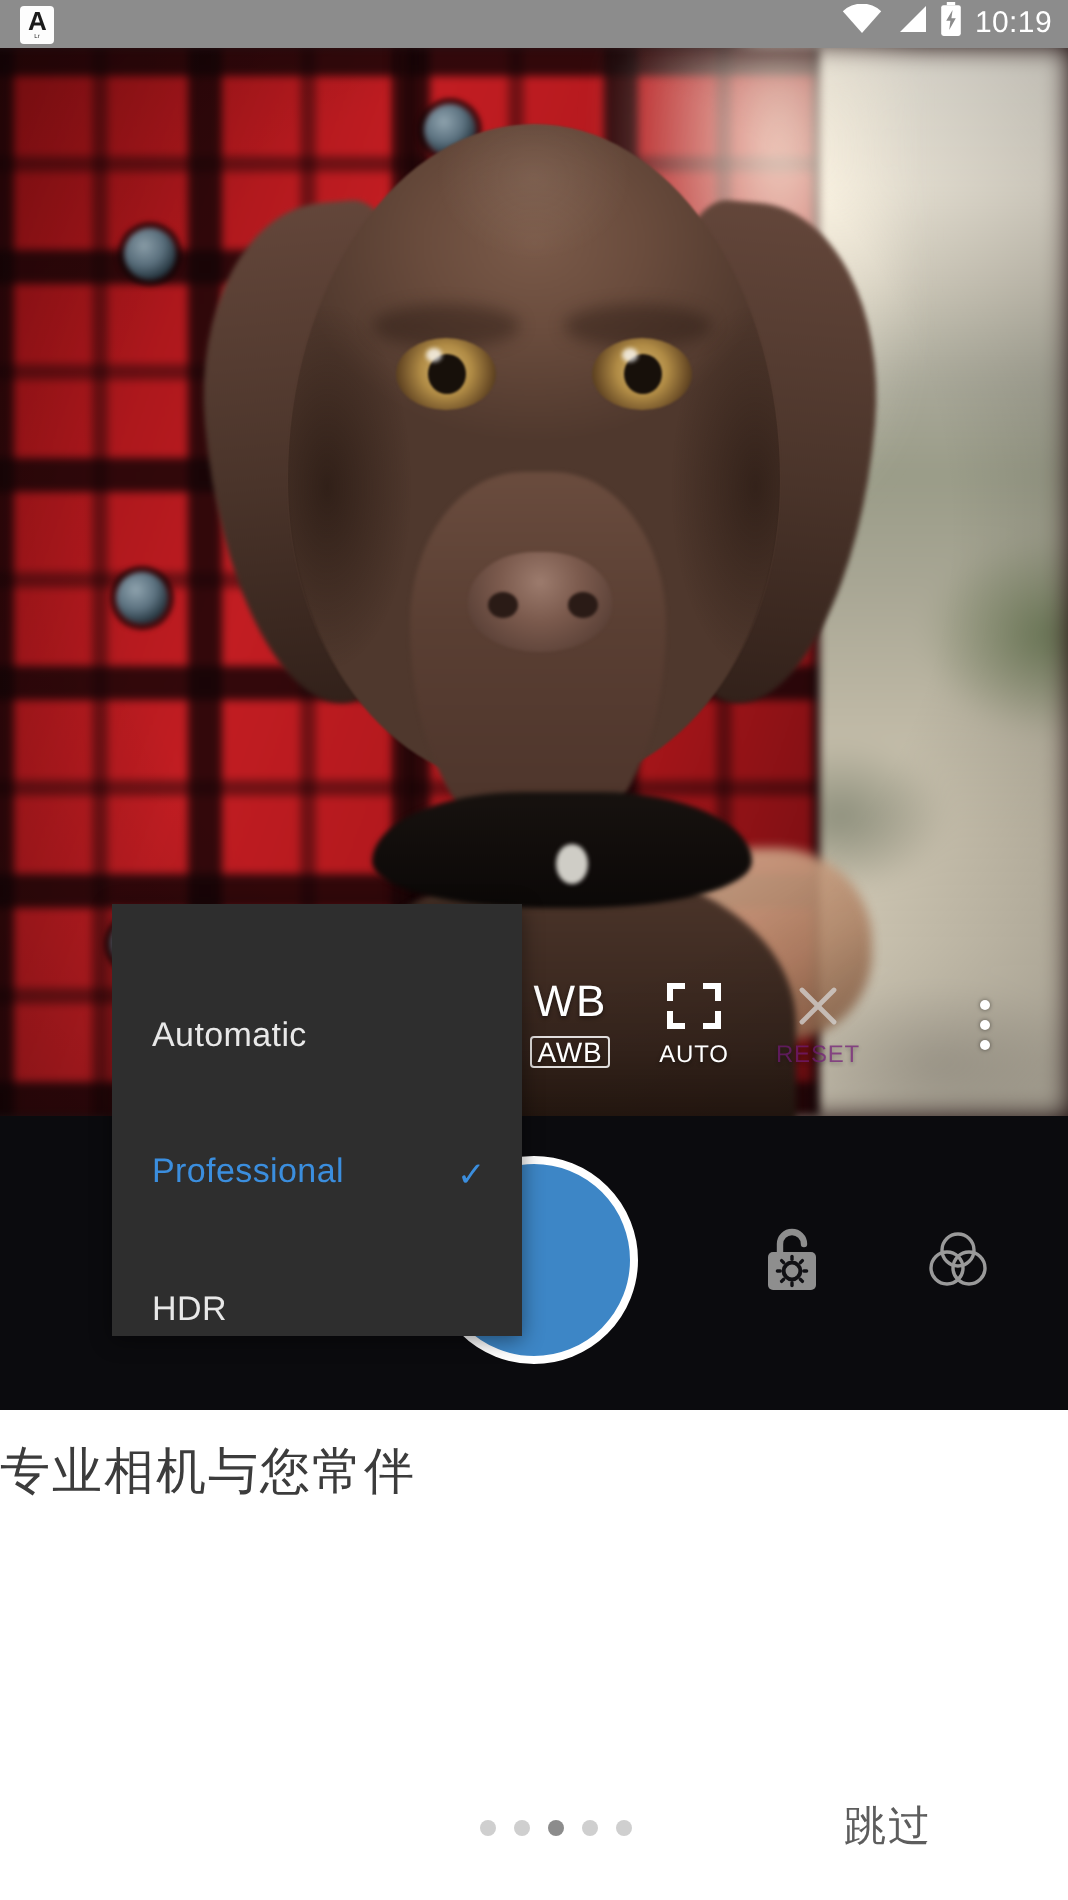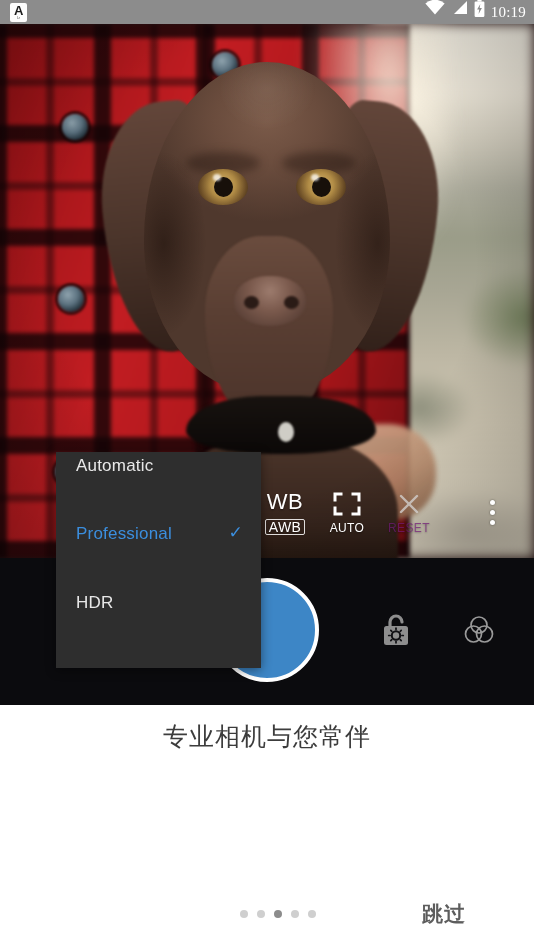--- a/index.html
+++ b/index.html
@@ -55,23 +55,22 @@
     line-height: 3px;
     font-weight: normal;
     letter-spacing: 0;
     margin-top: -2px;
   }
   .status-right {
     position: absolute;
     right: 8px; top: 0;
     height: 24px;
     display: flex;
-    align-items: flex-start;
+    align-items: center;
     gap: 6px;
-    font-family: Liberation Serif, serif;
   }
   .status-clock {
     color: #ffffff;
     font-size: 15px;
     letter-spacing: 0.2px;
     line-height: 24px;
   }
   .ico-wifi { display:block; }
   .ico-signal { display:block; }
   .ico-batt { display:block; }
@@ -362,21 +361,21 @@
     width: 205px; height: 216px;
     background: #2e2e2e;
     z-index: 30;
     box-shadow: 0 2px 10px rgba(0,0,0,0.45);
   }
   .dd-item {
     position: absolute;
     left: 0;
     width: 205px; height: 72px;
     display: flex;
-    align-items: flex-start;
+    align-items: flex-end;
     padding: 0 18px 0 20px;
     box-sizing: border-box;
     color: #e8e8e8;
     font-size: 17px;
     letter-spacing: 0.2px;
   }
   .dd-item .dd-label { flex: 1; }
   .dd-item.active .dd-label { color: #3b8ede; }
   .dd-check { color: #3b8ede; font-size: 17px; line-height: 1; }
   #dd-0 { top: 4px; }
@@ -407,21 +406,20 @@
   }
   #aelock-btn { left: 372px; }
   #color-btn  { left: 455px; }
 
   
   .copy {
     position: absolute;
     left: 0; top: 705px;
     width: 534px;
     z-index: 20;
-    text-align: center;
   }
   .copy-title {
     margin: 0;
     padding-top: 13px;
     font-size: 25px;
     line-height: 36px;
     font-weight: 400;
     color: #3c3c3c;
     letter-spacing: 1px;
   }
@@ -433,21 +431,20 @@
     color: #7b7b7b;
     letter-spacing: 0.2px;
   }
 
   
   .footer {
     position: absolute;
     left: 0; bottom: 0;
     width: 488px; height: 64px;
     z-index: 25;
-    font-weight: bold;
   }
   .dots {
     position: absolute;
     left: 240px; top: 24px;
     display: flex;
     gap: 9px;
   }
   .dot {
     width: 8px; height: 8px;
     border-radius: 50%;

